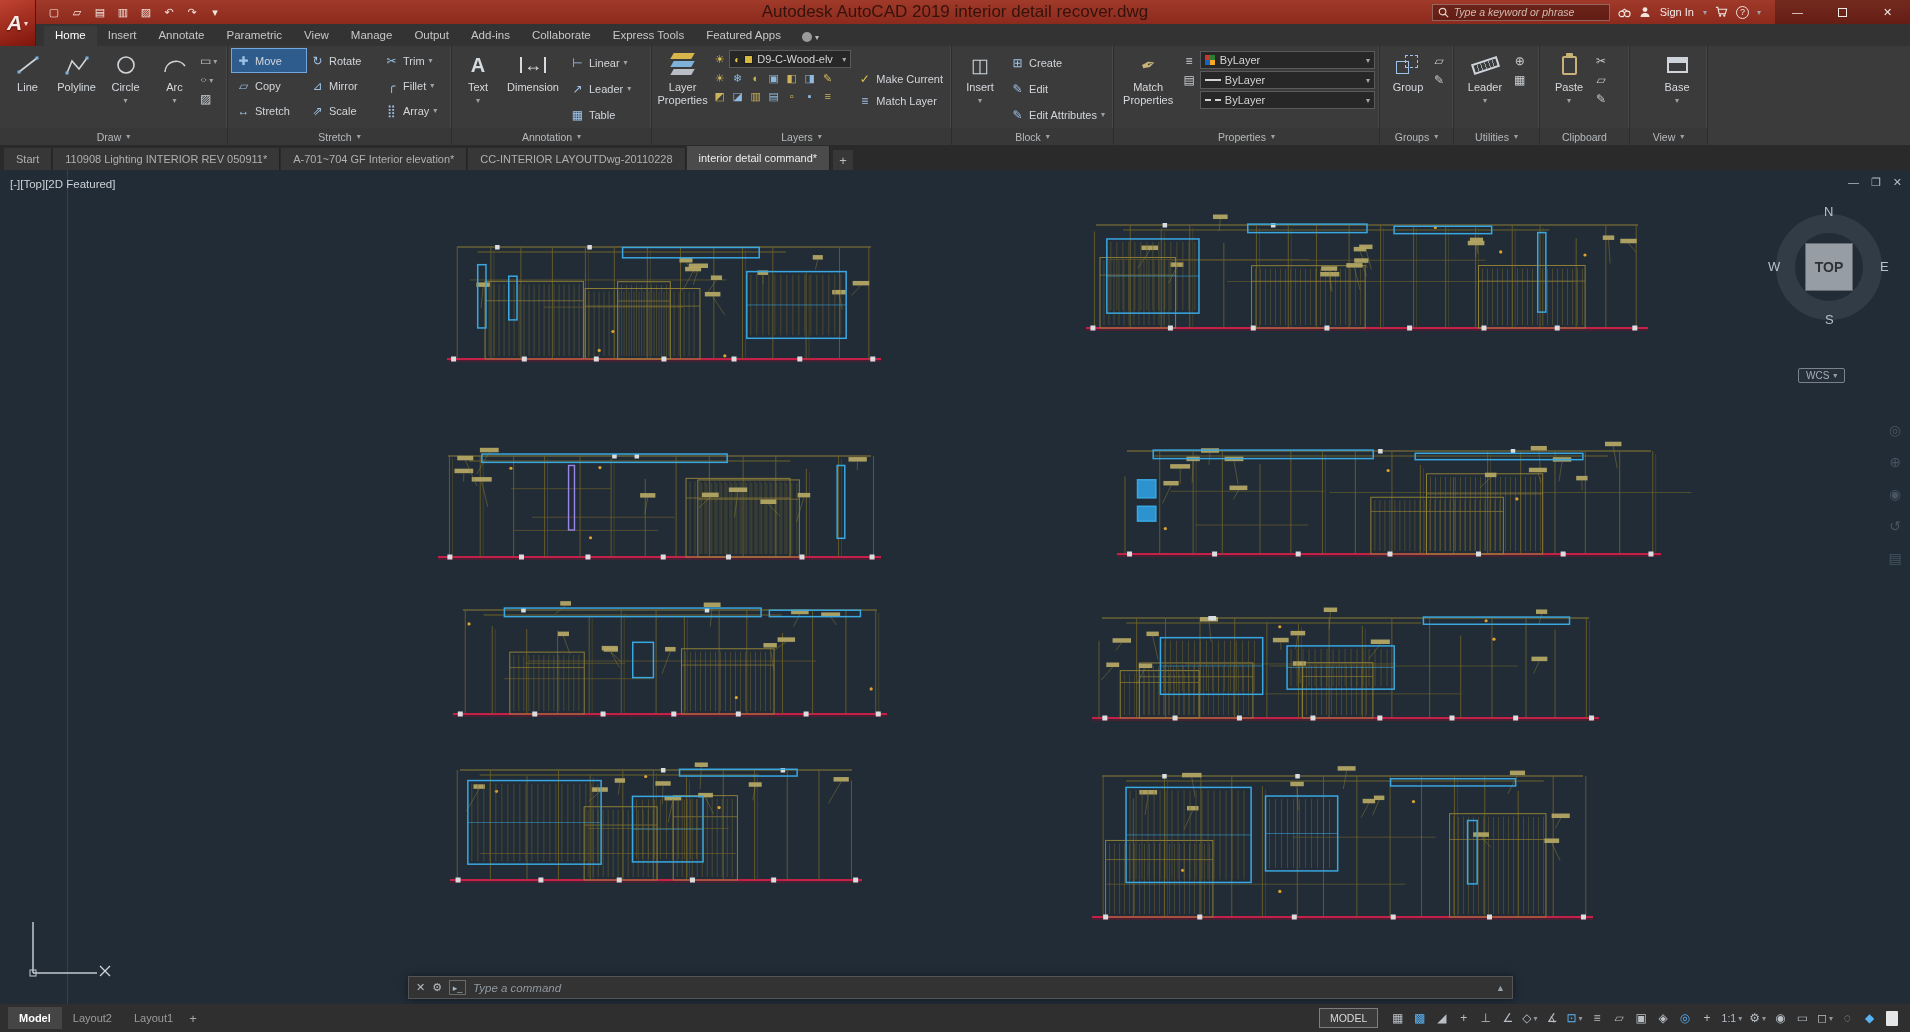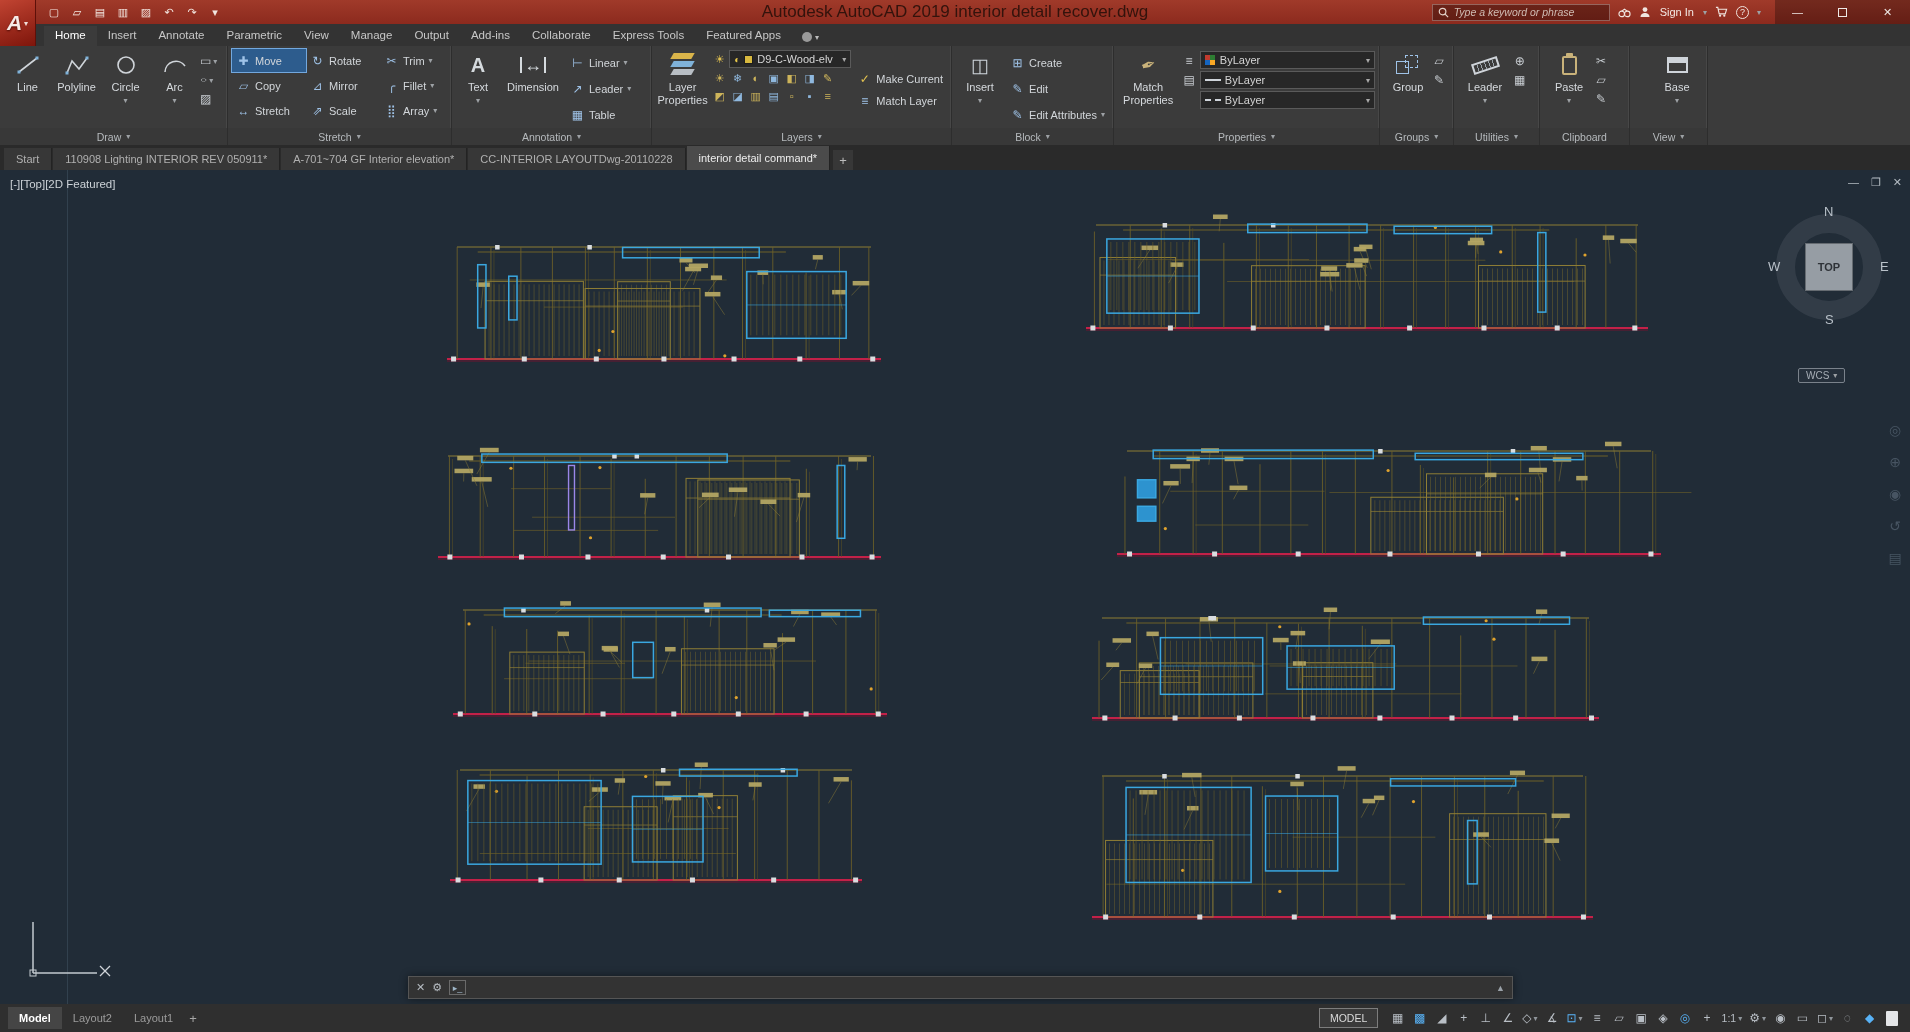--- a/index.html
+++ b/index.html
@@ -75,21 +75,21 @@
 .ftab-plus{width:20px;height:20px;display:flex;align-items:center;justify-content:center;color:#bdbdbd;font-size:13px;background:#373737;margin-left:2px}
 
 
 .workspace{position:absolute;top:170px;left:0;width:1910px;height:834px;background:#212c37;overflow:hidden}
 .vline{position:absolute;left:67px;top:0;bottom:0;width:1px;background:#32414e}
 .vplabel{position:absolute;left:10px;top:8px;font-size:11.5px;color:#ccd2d7;z-index:3}
 .docbtns{position:absolute;right:8px;top:6px;display:flex;gap:12px;color:#b4bcc3;font-size:11px;z-index:3}
 #cad{position:absolute;inset:0}
 .viewcube{position:absolute;left:1768px;top:36px;width:122px;height:122px;z-index:2}
 .vc-ring{position:absolute;inset:8px;border-radius:50%;border:19px solid rgba(135,145,155,.17)}
-.vc-face{position:absolute;left:37px;top:37px;width:48px;height:48px;background:#969da4;border:1px solid #656b71;display:flex;align-items:center;justify-content:center;color:#2e3237;font-size:11px;font-weight:bold}
+.vc-face{position:absolute;left:37px;top:37px;width:48px;height:48px;background:#969da4;border:1px solid #656b71;display:flex;align-items:center;justify-content:center;color:#2e3237;font-size:14px;font-weight:bold}
 .vc-l{position:absolute;color:#b9c1c9;font-size:13px}
 .wcsbox{position:absolute;left:1798px;top:198px;border:1px solid #7a828b;color:#a7aeb6;font-size:10px;padding:1px 7px;background:rgba(42,52,62,.6);border-radius:2px;display:flex;gap:4px;align-items:center;z-index:2}
 .navbar{position:absolute;right:3px;top:252px;width:24px;display:flex;flex-direction:column;gap:16px;align-items:center;color:#4e5c6a;font-size:14px;opacity:.85;z-index:2}
 
 
 .cmdbar{position:absolute;left:408px;bottom:5px;width:1105px;height:23px;background:#333;border:1px solid #555;display:flex;align-items:center;gap:7px;padding:0 7px;box-shadow:0 0 8px rgba(0,0,0,.45);z-index:4}
 .cmdbar .ci{color:#b6bcc2;font-size:11px}
 .cmd-prompt{width:17px;height:15px;border:1px solid #6a6a6a;color:#9fb6c8;font-size:9px;display:flex;align-items:center;justify-content:center}
 .cmdin{flex:1;background:transparent;border:0;outline:none;color:#cfd4d9;font-size:11.5px;font-style:italic;font-family:"Liberation Sans",sans-serif}
 .cmdin::placeholder{color:#9099a1}
@@ -1635,20 +1635,21 @@
         <span>⊕</span>
         <span>◉</span>
         <span>↺</span>
         <span>▤</span>
       </div>
 
     <div class="cmdbar">
       <span class="ci">✕</span>
       <span class="ci">⚙</span>
       <span class="cmd-prompt">▸_</span>
+      <input class="cmdin" placeholder="Type a command" style="">
       <span class="cmd-up">▲</span>
     </div>
   </div>
 
   <div class="bottombar">
     <div class="ltab active">Model</div>
     <div class="ltab">Layout2</div>
     <div class="ltab">Layout1</div>
     <div class="lplus">+</div>
     <div class="status">

